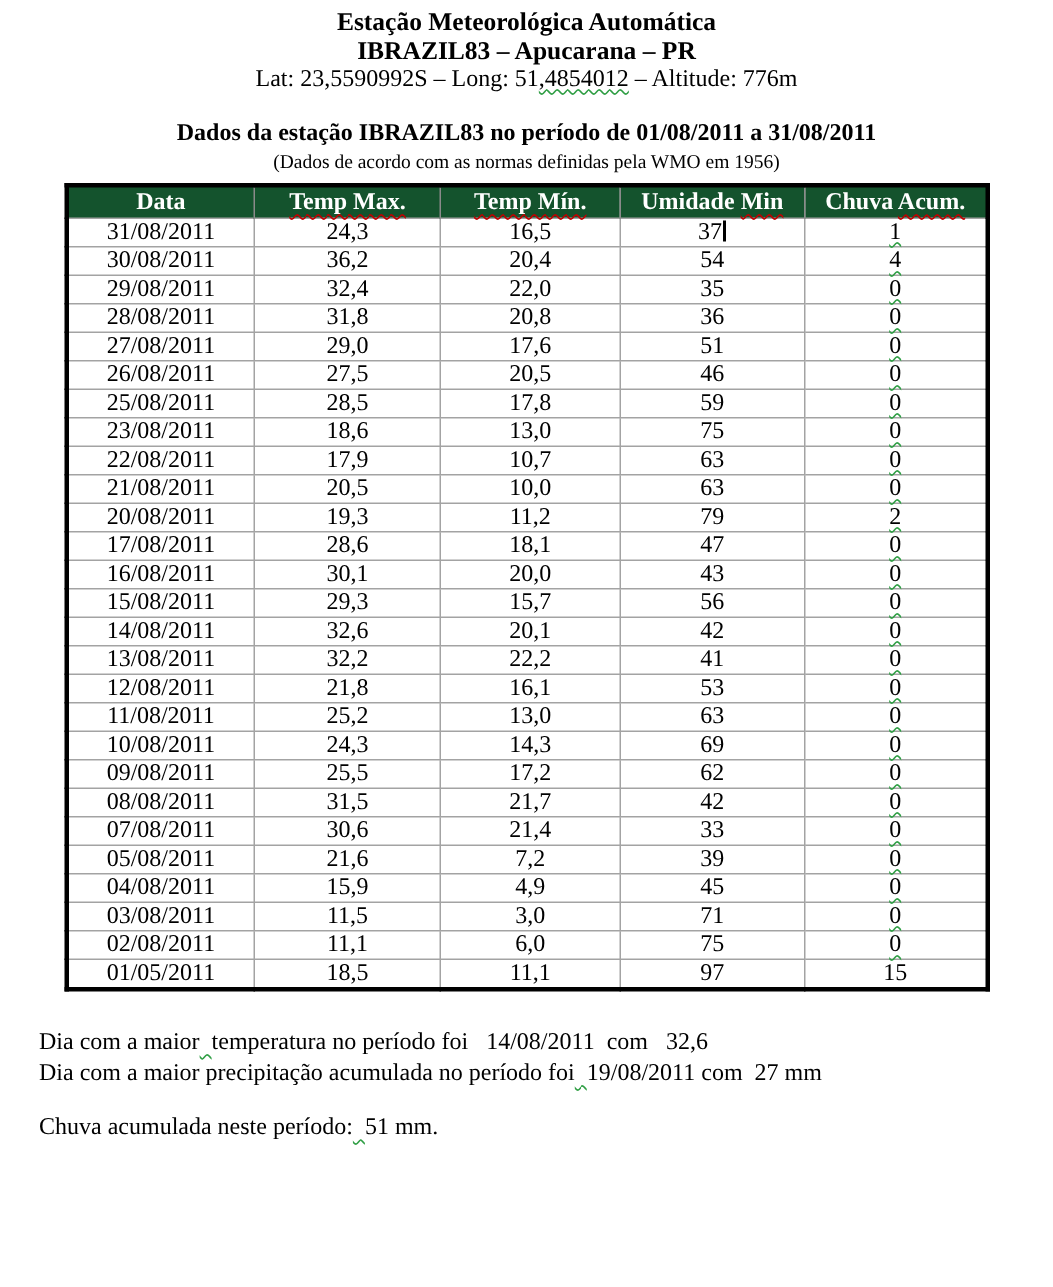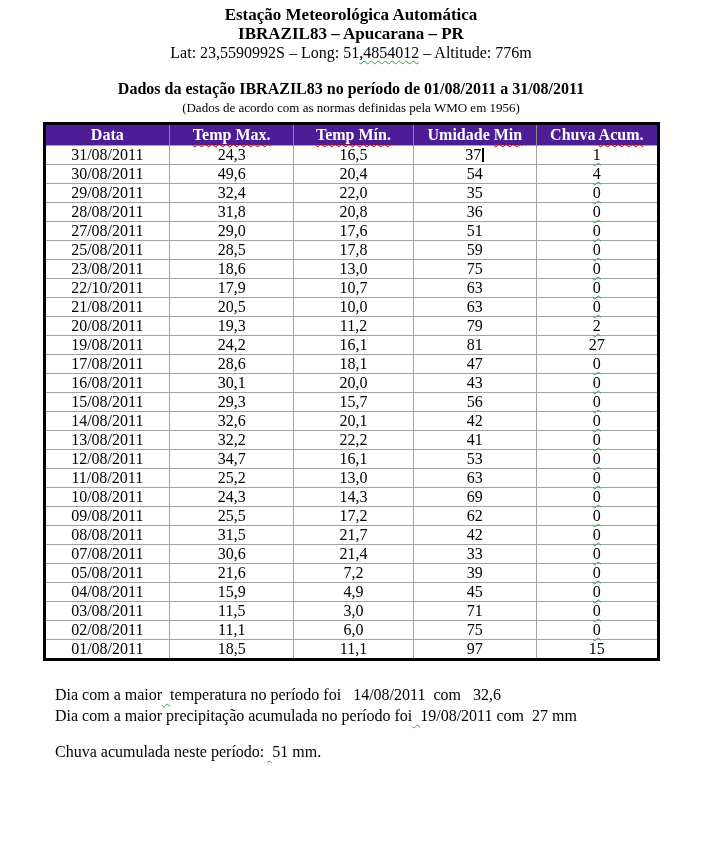--- a/index.html
+++ b/index.html
@@ -38,42 +38,42 @@
     white-space: pre;
   }
 
   
   table.weather {
     width: 617px; margin: 5px auto 0 auto;
     border-collapse: collapse;
     border: 3px solid #000000;
   }
   table.weather th {
-    background: #4c1d95; color: #ffffff;
+    background: #14532d; color: #ffffff;
     font-size: 16px; font-weight: bold;
     height: 22px; 
     border-right: 1px solid #8a8a8a;
     padding: 0;
   }
   table.weather th:last-child { border-right: none; }
   table.weather td {
     font-size: 16px; height: 18px; line-height: 18px;
     text-align: center; padding: 0;
     border: 1px solid #a3a3a3;
   }
   .caret {
     display: inline-block;
     width: 0; height: 14px;
     border-left: 2px solid #000000;
     vertical-align: -2px;
     margin-left: 1px;
   }
 
   
-  .summary { margin: 23px 0 0 55px; font-size: 16px; }
+  .summary { margin: 23px 0 0 26px; font-size: 16px; }
   .summary p { line-height: 21px; white-space: pre-wrap; }
   .rain-total { margin-top: 15px; }
 </style>
 </head>
 <body>
 
 <div class="page">
 
   <div class="doc-header">
     <div class="h-title">Estação Meteorológica Automática</div>
@@ -106,21 +106,21 @@
     <tbody>
         <tr>
           <td><span>31/08/2011</span></td>
           <td><span>24,3</span></td>
           <td><span>16,5</span></td>
           <td><span>37</span><span class="caret"></span></td>
           <td><span class="wavy-green">1</span></td>
         </tr>
         <tr>
           <td><span>30/08/2011</span></td>
-          <td><span>49,6</span></td>
+          <td><span>36,2</span></td>
           <td><span>20,4</span></td>
           <td><span>54</span></td>
           <td><span class="wavy-green">4</span></td>
         </tr>
         <tr>
           <td><span>29/08/2011</span></td>
           <td><span>32,4</span></td>
           <td><span>22,0</span></td>
           <td><span>35</span></td>
           <td><span class="wavy-green">0</span></td>
@@ -133,62 +133,62 @@
           <td><span class="wavy-green">0</span></td>
         </tr>
         <tr>
           <td><span>27/08/2011</span></td>
           <td><span>29,0</span></td>
           <td><span>17,6</span></td>
           <td><span>51</span></td>
           <td><span class="wavy-green">0</span></td>
         </tr>
         <tr>
+          <td><span>26/08/2011</span></td>
+          <td><span>27,5</span></td>
+          <td><span>20,5</span></td>
+          <td><span>46</span></td>
+          <td><span class="wavy-green">0</span></td>
+        </tr>
+        <tr>
           <td><span>25/08/2011</span></td>
           <td><span>28,5</span></td>
           <td><span>17,8</span></td>
           <td><span>59</span></td>
           <td><span class="wavy-green">0</span></td>
         </tr>
         <tr>
           <td><span>23/08/2011</span></td>
           <td><span>18,6</span></td>
           <td><span>13,0</span></td>
           <td><span>75</span></td>
           <td><span class="wavy-green">0</span></td>
         </tr>
         <tr>
-          <td><span>22/10/2011</span></td>
+          <td><span>22/08/2011</span></td>
           <td><span>17,9</span></td>
           <td><span>10,7</span></td>
           <td><span>63</span></td>
           <td><span class="wavy-green">0</span></td>
         </tr>
         <tr>
           <td><span>21/08/2011</span></td>
           <td><span>20,5</span></td>
           <td><span>10,0</span></td>
           <td><span>63</span></td>
           <td><span class="wavy-green">0</span></td>
         </tr>
         <tr>
           <td><span>20/08/2011</span></td>
           <td><span>19,3</span></td>
           <td><span>11,2</span></td>
           <td><span>79</span></td>
           <td><span class="wavy-green">2</span></td>
         </tr>
         <tr>
-          <td><span>19/08/2011</span></td>
-          <td><span>24,2</span></td>
-          <td><span>16,1</span></td>
-          <td><span>81</span></td>
-          <td><span>27</span></td>
-        </tr>
-        <tr>
           <td><span>17/08/2011</span></td>
           <td><span>28,6</span></td>
           <td><span>18,1</span></td>
           <td><span>47</span></td>
           <td><span class="wavy-green">0</span></td>
         </tr>
         <tr>
           <td><span>16/08/2011</span></td>
           <td><span>30,1</span></td>
           <td><span>20,0</span></td>
@@ -211,21 +211,21 @@
         </tr>
         <tr>
           <td><span>13/08/2011</span></td>
           <td><span>32,2</span></td>
           <td><span>22,2</span></td>
           <td><span>41</span></td>
           <td><span class="wavy-green">0</span></td>
         </tr>
         <tr>
           <td><span>12/08/2011</span></td>
-          <td><span>34,7</span></td>
+          <td><span>21,8</span></td>
           <td><span>16,1</span></td>
           <td><span>53</span></td>
           <td><span class="wavy-green">0</span></td>
         </tr>
         <tr>
           <td><span>11/08/2011</span></td>
           <td><span>25,2</span></td>
           <td><span>13,0</span></td>
           <td><span>63</span></td>
           <td><span class="wavy-green">0</span></td>
@@ -280,21 +280,21 @@
           <td><span class="wavy-green">0</span></td>
         </tr>
         <tr>
           <td><span>02/08/2011</span></td>
           <td><span>11,1</span></td>
           <td><span>6,0</span></td>
           <td><span>75</span></td>
           <td><span class="wavy-green">0</span></td>
         </tr>
         <tr>
-          <td><span>01/08/2011</span></td>
+          <td><span>01/05/2011</span></td>
           <td><span>18,5</span></td>
           <td><span>11,1</span></td>
           <td><span>97</span></td>
           <td><span>15</span></td>
         </tr>
       </tbody>
   </table>
 
   <div class="summary">
     <p><span>Dia com a maior</span><span class="gap-mark">  </span><span>temperatura no período foi   14/08/2011  com   32,6</span></p>

